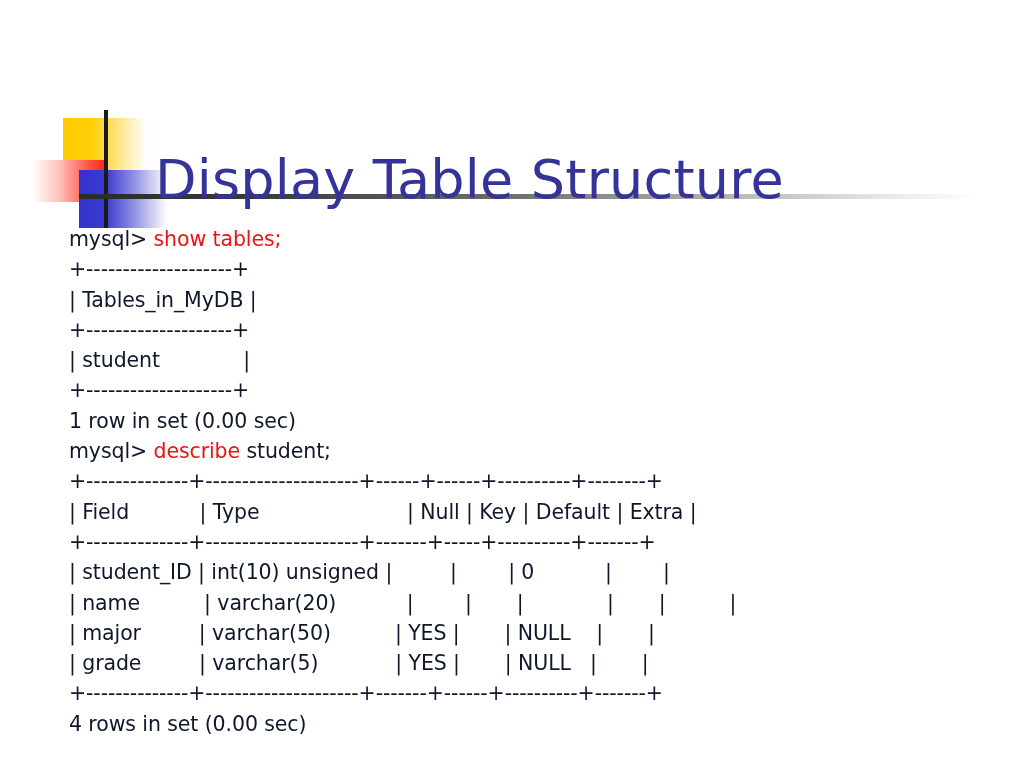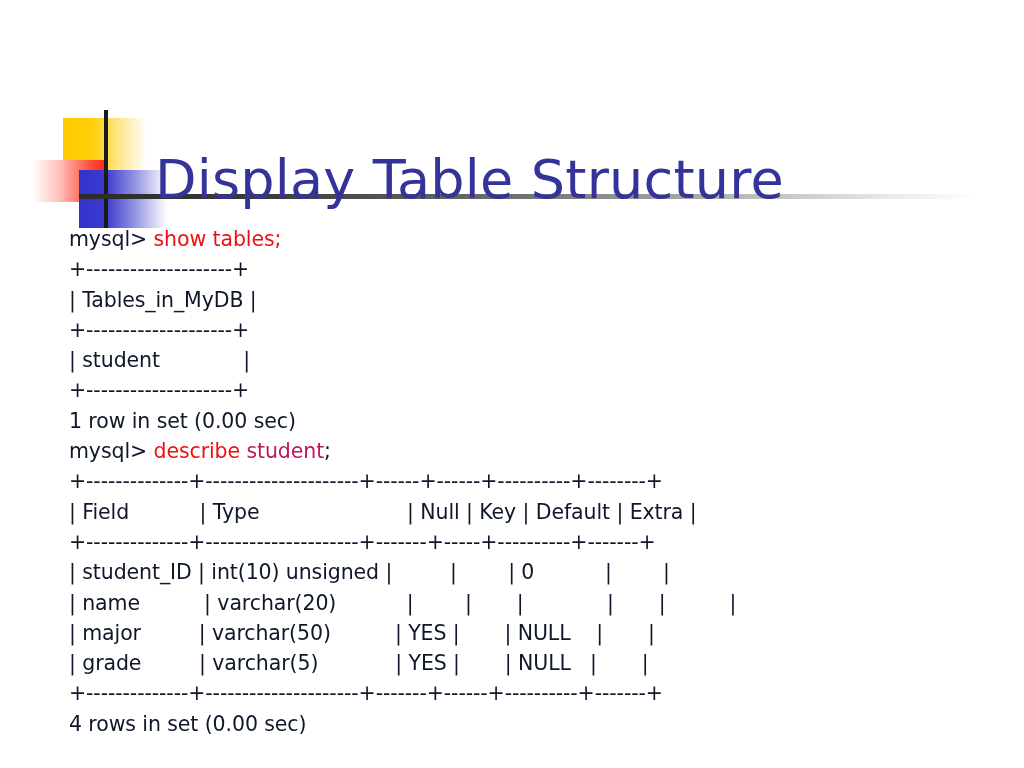--- a/index.html
+++ b/index.html
@@ -97,21 +97,21 @@
     color: #000000;
     white-space: pre;
     letter-spacing: -0.1px;
   }
   #console .line {
     white-space: pre;
     height: 30.3px;
   }
   .tok-black   { color: #0f172a; }
   .tok-red     { color: #EE1111; text-align: right; }
-  .tok-yellow  { color: #be185d; }
+  .tok-yellow  { color: #0f172a; }
 </style>
 </head>
 <body>
 
 <div id="slide">
 
   <div class="deco deco-yellow"></div>
   <div class="deco deco-red"></div>
   <div class="deco deco-blue"></div>
   <div class="deco deco-vline"></div>

